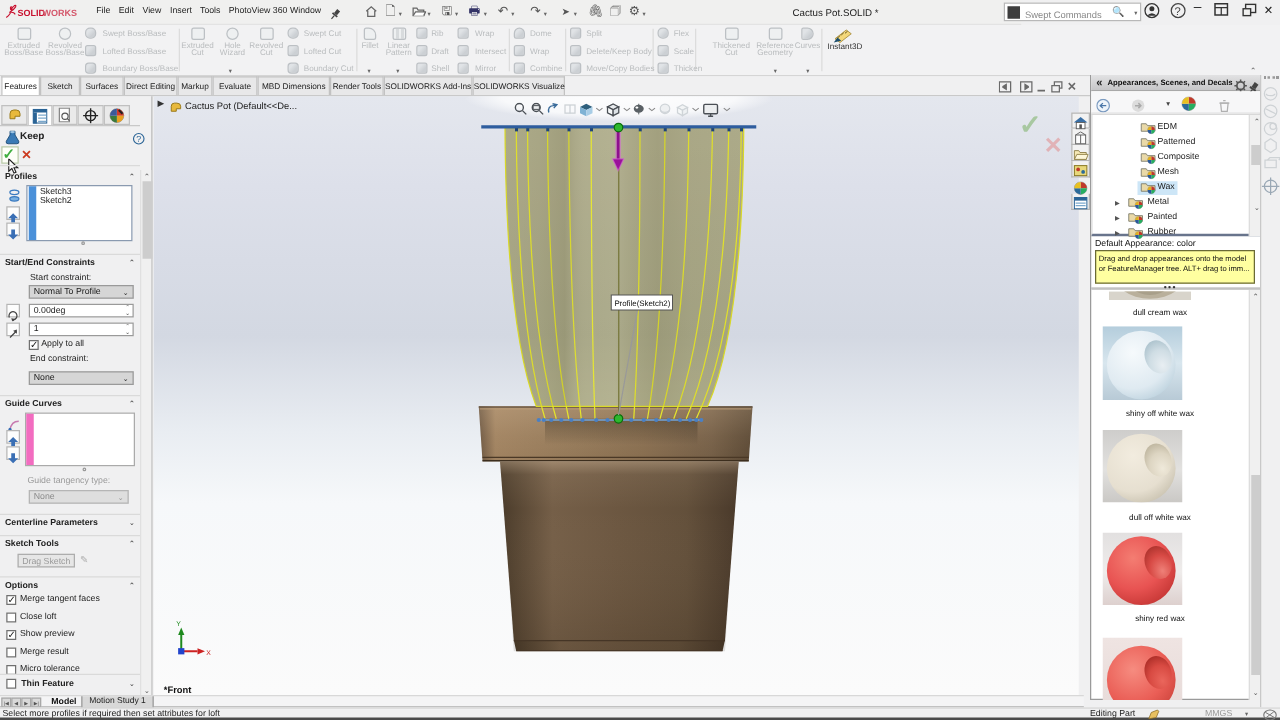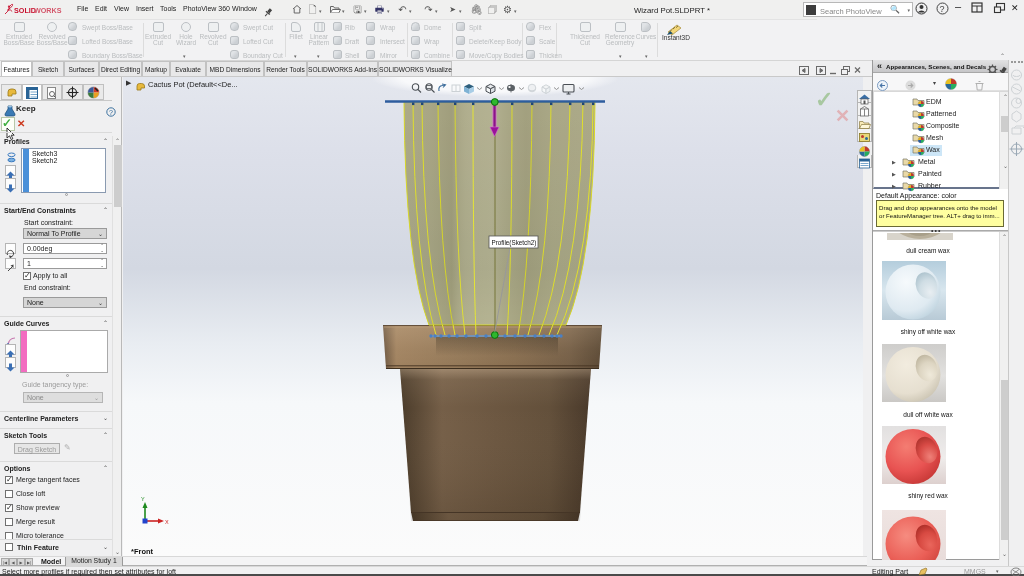--- a/index.html
+++ b/index.html
@@ -111,24 +111,24 @@
         <div class="qdrop" style="left:147px">▾</div>
       <div class="qicon" style="left:160px">↷</div>
         <div class="qdrop" style="left:173px">▾</div>
       <div class="qicon" style="left:184px;font-size:8px">➤</div>
         <div class="qdrop" style="left:197px">▾</div>
       <div class="qicon" style="left:208px">🖇</div>
       <div class="qicon" style="left:224px">🗇</div>
       <div class="qicon" style="left:239px">⚙</div>
         <div class="qdrop" style="left:252px">▾</div>
     </div>
-    <div id="doctitle" class="abs">Wizard Pot.SLDPRT *</div>
+    <div id="doctitle" class="abs">Cactus Pot.SOLID *</div>
     <div id="searchbox" class="abs">
         <div class="sq"></div>
-        <div class="st">Search PhotoView</div>
+        <div class="st">Swept Commands</div>
         <div class="mag">🔍</div>
         <div class="sv">▾</div>
       </div>
     <div class="abs winbtn" style="left:915px;top:2px"><svg width="13" height="13">
           <circle cx="6.5" cy="6.5" r="5.5" fill="none" stroke="#333" stroke-width="1"></circle>
           <circle cx="6.5" cy="5" r="2" fill="#333"></circle>
           <path d="M2.5 10.5 Q6.5 6.5 10.5 10.5" fill="#333"></path>
         </svg></div>
     <div class="abs winbtn" style="left:936px;top:2px"><svg width="13" height="13">
           <circle cx="6.5" cy="6.5" r="5.5" fill="none" stroke="#444" stroke-width="1"></circle>

